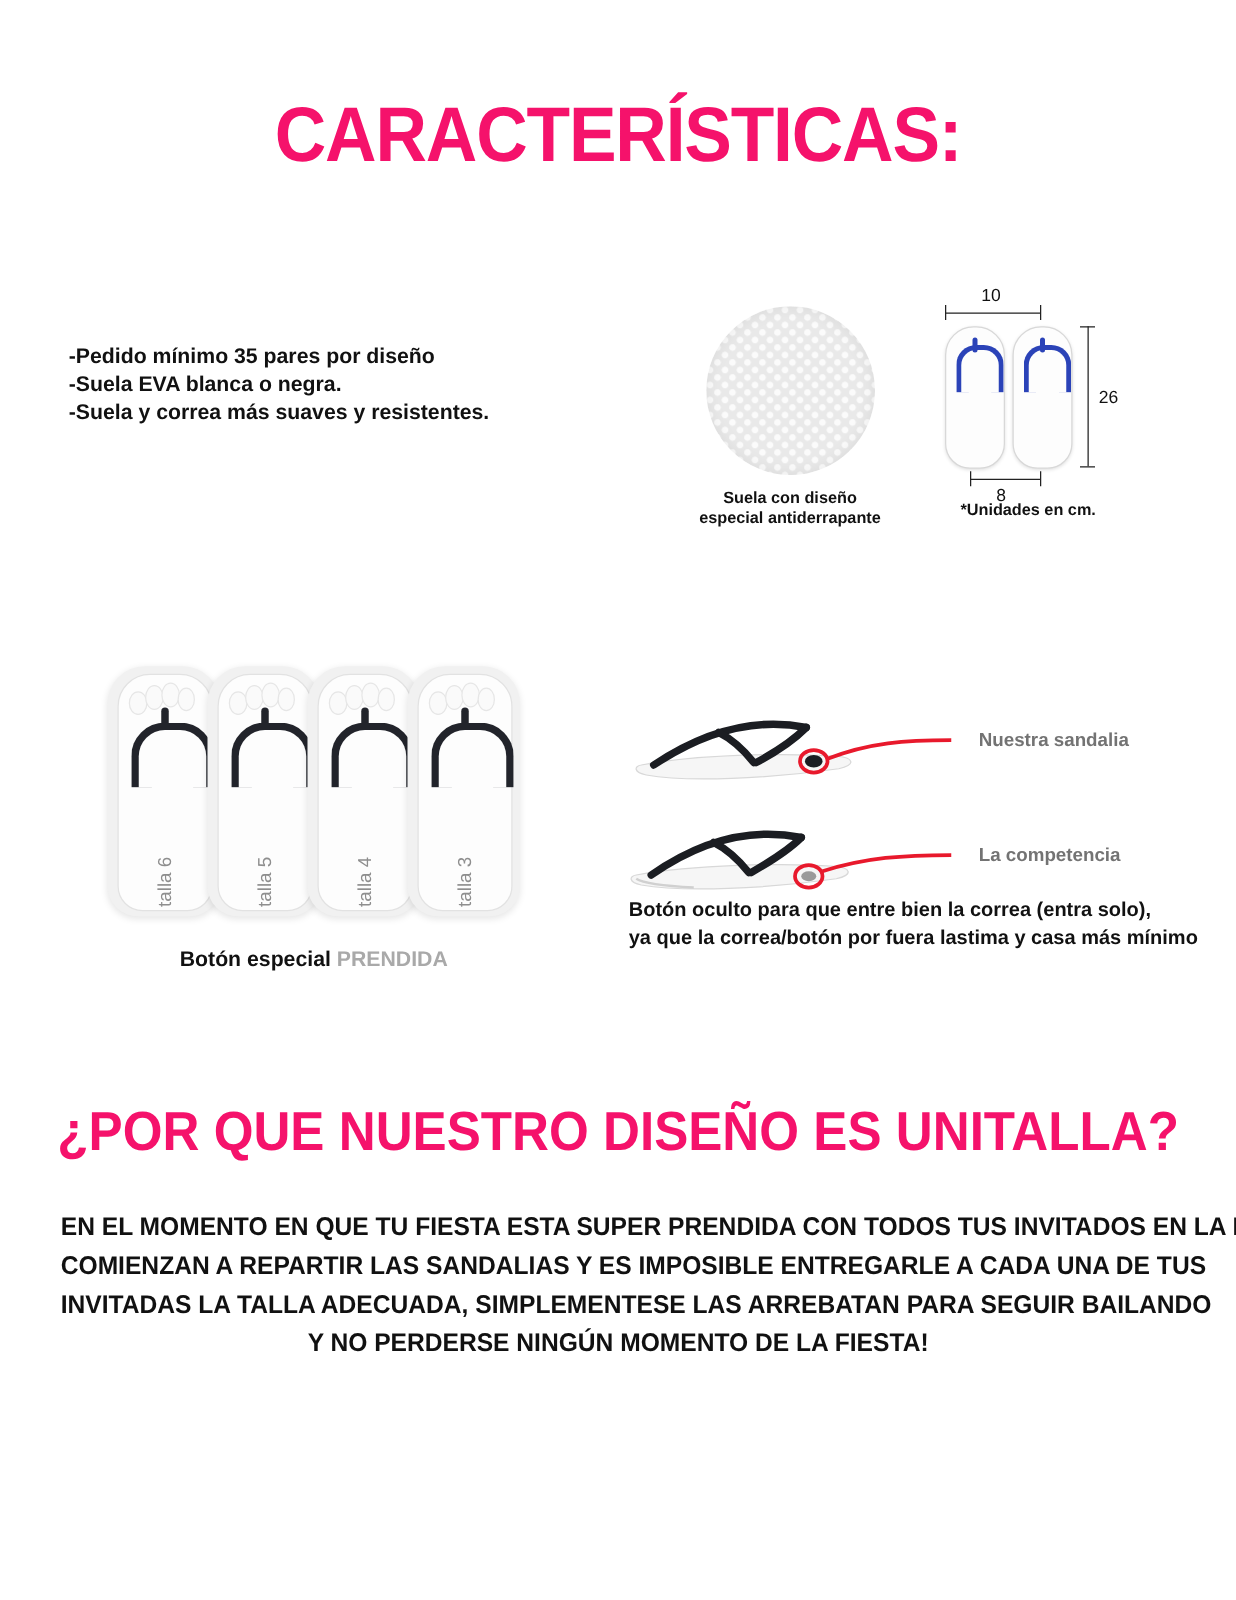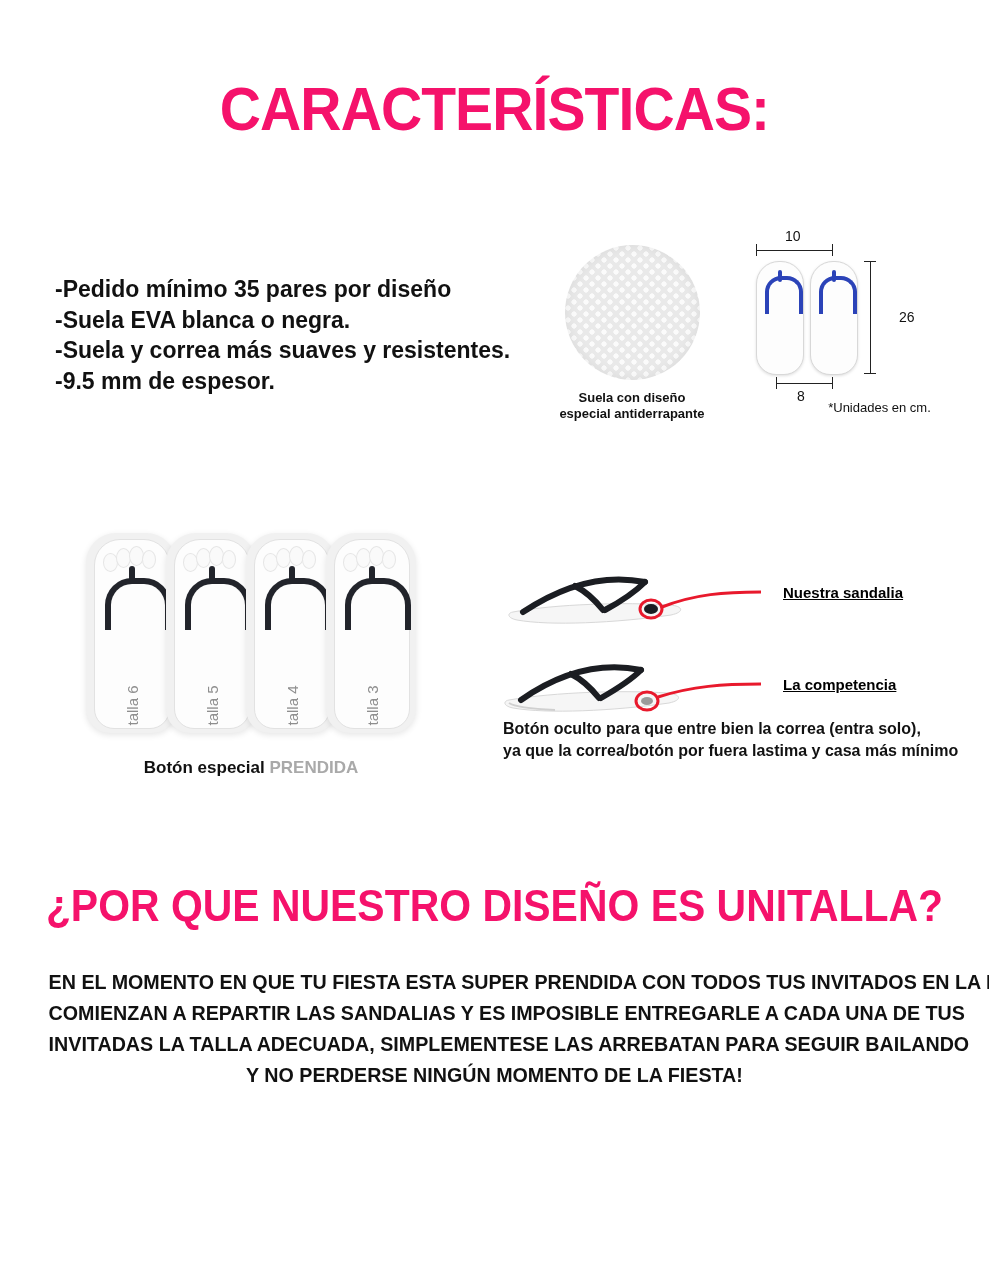--- a/index.html
+++ b/index.html
@@ -39,21 +39,21 @@
 
   
   .features-list {
     position: absolute;
     top: 274px;
     left: 55px;
     width: 470px;
     color: #111;
     font-family: "Liberation Sans Narrow", "Liberation Sans", sans-serif;
     font-weight: bold;
-    font-size: 23px;
+    font-size: 17px;
     line-height: 1.33;
   }
   .features-list div { white-space: nowrap; }
 
   
   .sole-circle-wrap {
     position: absolute;
     top: 245px;
     left: 552px;
     width: 160px;
@@ -104,25 +104,25 @@
   }
   .dim-label {
     position: absolute;
     font-family: "Liberation Sans", sans-serif;
     font-size: 14px;
     color: #111;
   }
   .dims-note {
     position: absolute;
     top: 400px;
-    left: 777px;
+    left: 720px;
     width: 205px;
     text-align: center;
     font-family: "Liberation Sans Narrow", "Liberation Sans", sans-serif;
-    font-weight: normal;
+    font-weight: bold;
     font-size: 13px;
     color: #111;
   }
 
   
   .ff-small {
     position: absolute;
     width: 46px;
     height: 112px;
     border-radius: 23px 23px 20px 20px;
@@ -247,23 +247,22 @@
     top: 560px;
     left: 495px;
     width: 460px;
     height: 180px;
   }
   .cmp-label {
     position: absolute;
     font-family: "Liberation Sans Narrow", "Liberation Sans", sans-serif;
     font-weight: bold;
     font-size: 15px;
-    color: #000000;
+    color: #737373;
     white-space: nowrap;
-    text-decoration: underline;
   }
   .cmp-note {
     position: absolute;
     top: 718px;
     left: 503px;
     width: 460px;
     font-family: "Liberation Sans Narrow", "Liberation Sans", sans-serif;
     font-weight: bold;
     font-size: 16px;
     color: #111;
@@ -305,21 +304,20 @@
 <body>
 
 <div class="page">
 
   <div class="main-title">CARACTERÍSTICAS:</div>
 
   <div class="features-list">
     <div>-Pedido mínimo 35 pares por diseño</div>
     <div>-Suela EVA blanca o negra.</div>
     <div>-Suela y correa más suaves y resistentes.</div>
-    <div>-9.5 mm de espesor.</div>
   </div>
 
   <div class="sole-circle-wrap">
     <div class="sole-circle"></div>
     <div class="caption">
       <div>Suela con diseño</div>
       <div>especial antiderrapante</div>
     </div>
   </div>
 
@@ -335,21 +333,21 @@
       <div class="strap"></div>
     </div>
     <div class="ff-small" style="left:72px; top:33px;">
       <div class="post"></div>
       <div class="strap"></div>
     </div>
 
     <div class="dim-line-v" style="left:132px; top:33px; height:112px;"></div>
     <div class="dim-tick" style="left:126px; top:33px; width:12px; height:1px;"></div>
     <div class="dim-tick" style="left:126px; top:145px; width:12px; height:1px;"></div>
-    <div class="dim-label" style="left:141px; top:81px;margin-left:20px;">26</div>
+    <div class="dim-label" style="left:141px; top:81px;">26</div>
 
     <div class="dim-line-h" style="left:38px; top:155px; width:56px;"></div>
     <div class="dim-tick" style="left:38px; top:149px; width:1px; height:12px;"></div>
     <div class="dim-tick" style="left:94px; top:149px; width:1px; height:12px;"></div>
     <div class="dim-label" style="left:59px; top:160px;">8</div>
   </div>
   <div class="dims-note">*Unidades en cm.</div>
 
   <div class="sizes-row">
 

